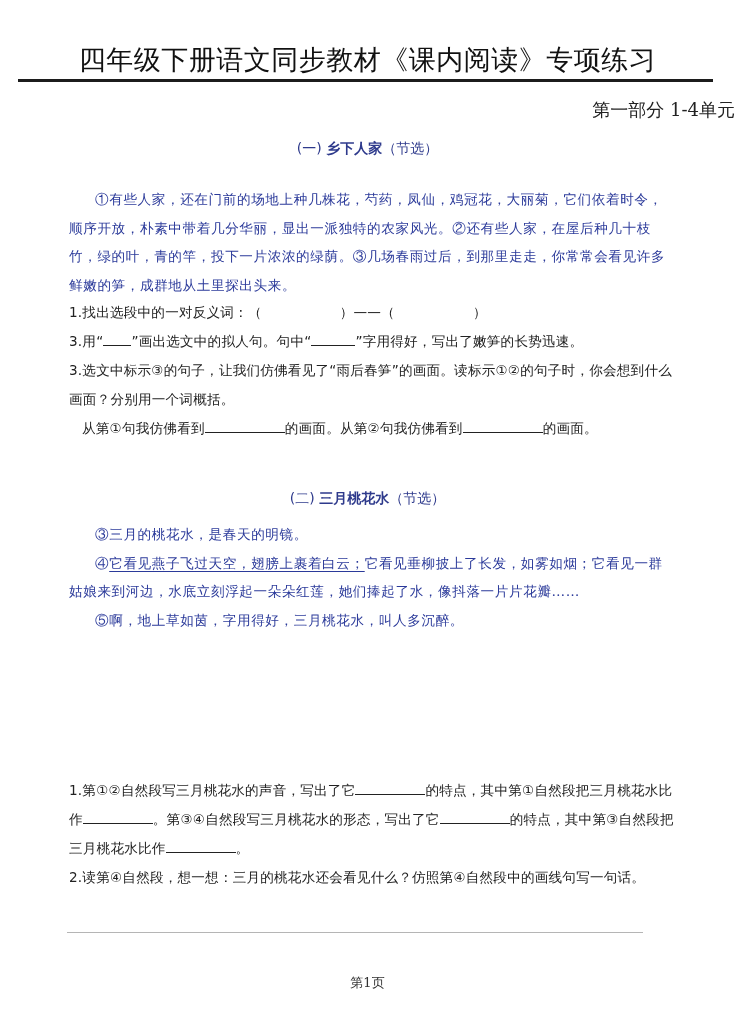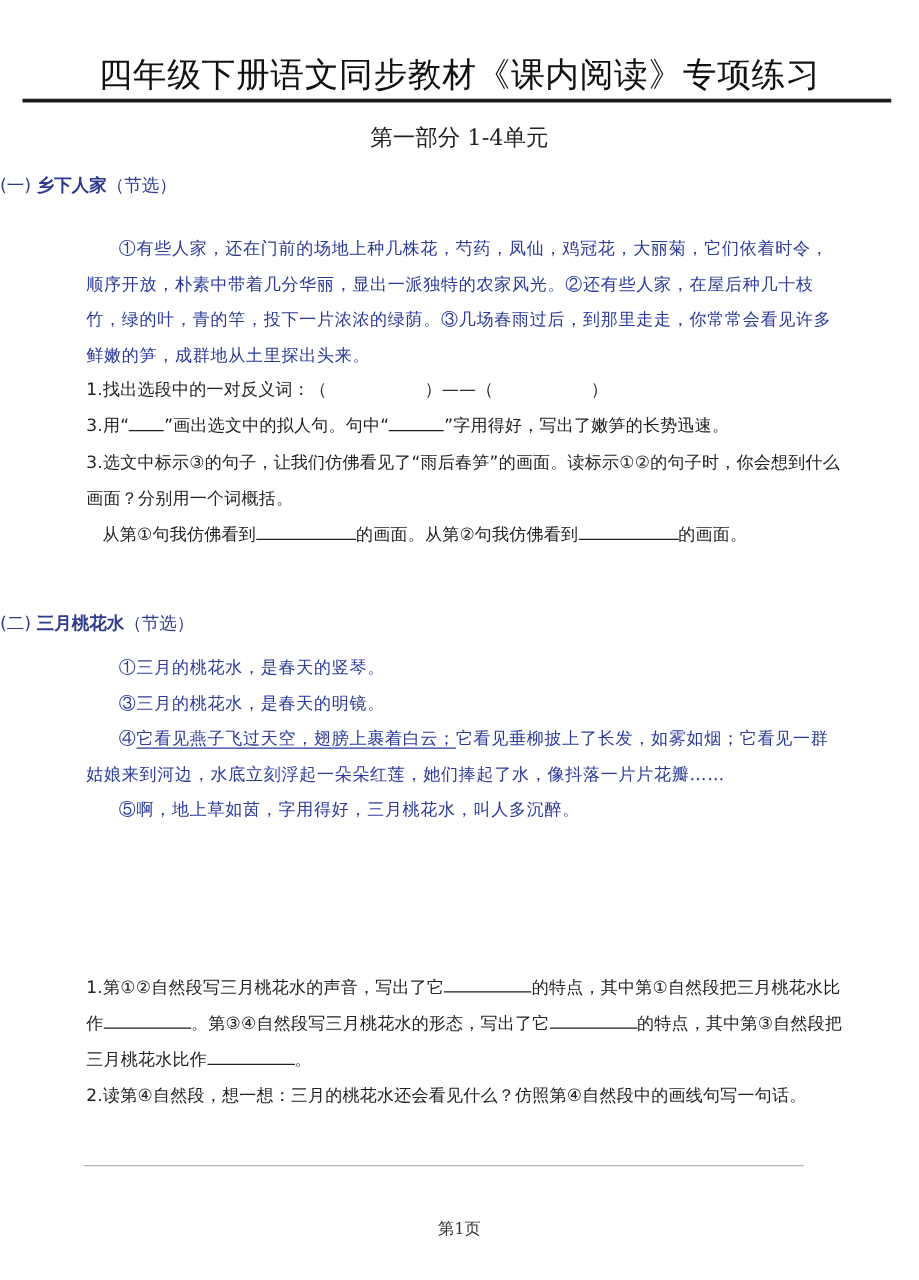--- a/index.html
+++ b/index.html
@@ -1,21 +1,21 @@
 <!DOCTYPE html>
 <html><head>
 <meta charset="utf-8">
 <style>
   html, body { margin: 0; padding: 0; background: #ffffff; }
   body { width: 735px; height: 1024px; position: relative; overflow: hidden; font-family: "DejaVu Serif", "Liberation Serif", serif; color: #1a1a1a; }
   .abs { position: absolute; }
   .doc-title { left: 0; width: 735px; top: 42px; text-align: center; font-size: 27px; letter-spacing: 0.5px; color: #111; font-family: "DejaVu Serif", serif; }
   .title-rule { left: 18px; width: 695px; top: 79px; height: 3px; background: #1c1c1c; }
-  .part-title { left: 0; width: 735px; top: 98px; text-align: center; font-size: 18px; color: #222; }
-  .sec-title { left: 0; width: 735px; text-align: left; font-size: 14px; color: #2e3a8c; }
+  .part-title { left: 0; width: 735px; top: 98px; text-align: right; font-size: 18px; color: #222; }
+  .sec-title { left: 0; width: 735px; text-align: center; font-size: 14px; color: #2e3a8c; }
   .sec-title .bold { font-weight: bold; font-family: "DejaVu Sans", sans-serif; }
   .sec-title .num { font-family: "DejaVu Sans", sans-serif; }
   .sec-title .note { font-weight: normal; }
   .passage { left: 69px; width: 600px; font-size: 13.6px; color: #2b3a9a; line-height: 28.5px; letter-spacing: 0.6px; font-family: "DejaVu Serif", serif; }
   .passage p { margin: 0; }
   .indent { text-indent: 26px; }
   .q { left: 69px; width: 610px; font-size: 13.6px; color: #222; line-height: 29px; font-family: "DejaVu Sans", sans-serif; letter-spacing: 0.2px; }
   .q p { margin: 0; }
   .blank { display: inline-block; border-bottom: 1px solid #222; height: 14px; vertical-align: baseline; }
   .gap { display: inline-block; }
@@ -51,21 +51,20 @@
     <span>从第①句我仿佛看到</span><span class="blank" style="width:80px;"></span><span>的画面。从第②句我仿佛看到</span><span class="blank" style="width:80px;"></span><span>的画面。</span>
   </p>
 </div>
 
 <div class="abs sec-title" style="top:490px;">
   <span class="num">(二)</span>
   <span class="bold">三月桃花水</span><span class="note">（节选）</span>
 </div>
 
 <div class="abs passage" style="top:520px;">
-  <p class="indent">①三月的桃花水，是春天的竖琴。</p>
   <p class="indent">③三月的桃花水，是春天的明镜。</p>
   <p class="indent"><span>④</span><span class="underline-sent">它看见燕子飞过天空，翅膀上裹着白云；</span><span>它看见垂柳披上了长发，如雾如烟；它看见一群姑娘来到河边，水底立刻浮起一朵朵红莲，她们捧起了水，像抖落一片片花瓣……</span></p>
   <p class="indent">⑤啊，地上草如茵，字用得好，三月桃花水，叫人多沉醉。</p>
 </div>
 
 <div class="abs q" style="top:776px;">
   <p>
     <span>1.第①②自然段写三月桃花水的声音，写出了它</span><span class="blank" style="width:70px;"></span><span>的特点，其中第①自然段把三月桃花水比作</span><span class="blank" style="width:70px;"></span><span>。第③④自然段写三月桃花水的形态，写出了它</span><span class="blank" style="width:70px;"></span><span>的特点，其中第③自然段把三月桃花水比作</span><span class="blank" style="width:70px;"></span><span>。</span>
   </p>
   <p>2.读第④自然段，想一想：三月的桃花水还会看见什么？仿照第④自然段中的画线句写一句话。</p>

